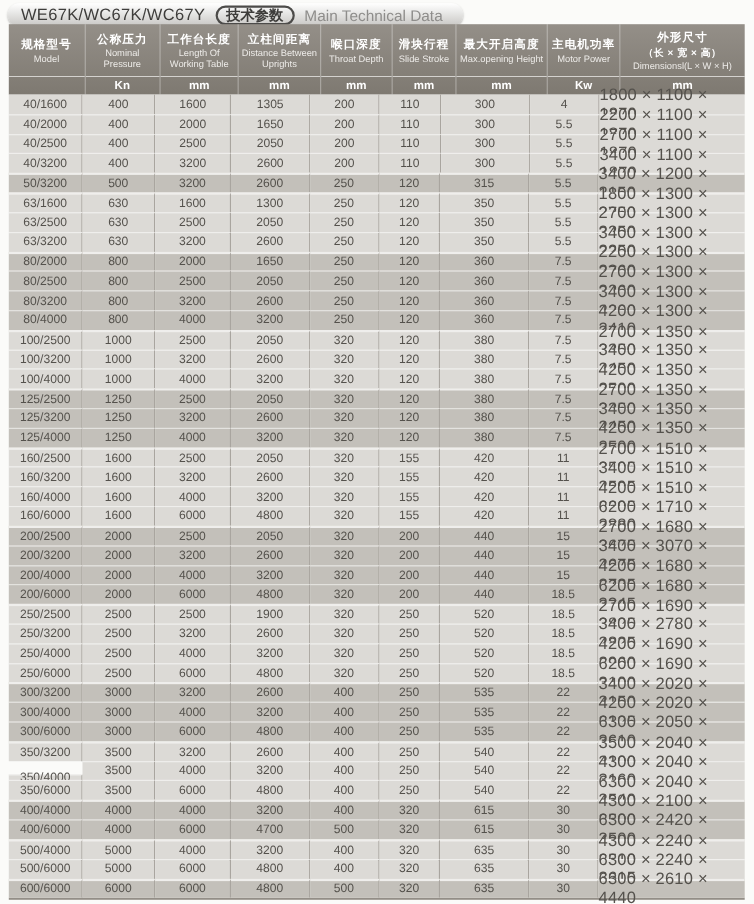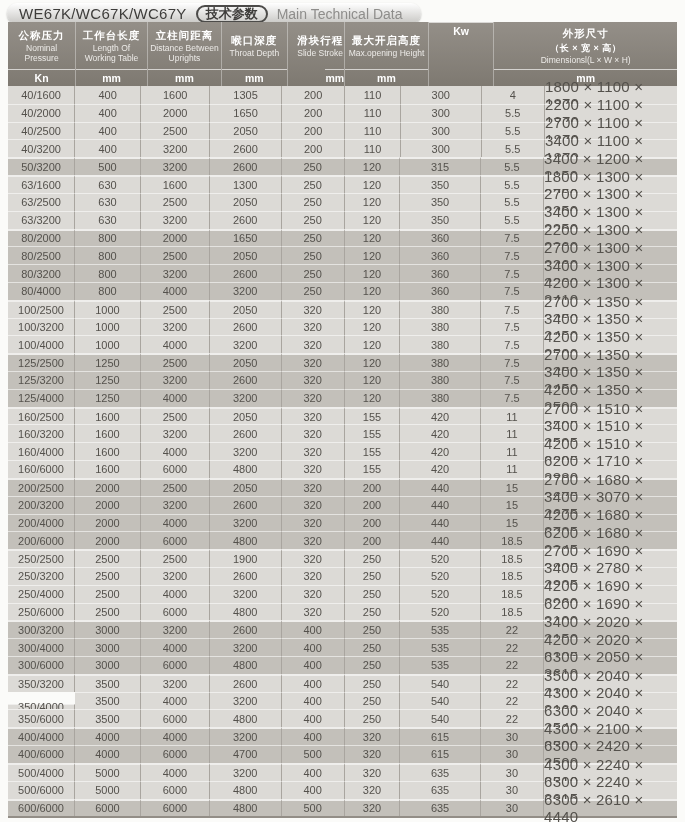--- a/index.html
+++ b/index.html
@@ -50,20 +50,27 @@
 
 <div class="page">
   <div class="title-bar">
     <span class="model-series">WE67K/WC67K/WC67Y</span>
     <span class="cn-badge">技术参数</span>
     <span class="en-label">Main Technical Data</span>
   </div>
 
   <div class="spec-table">
     <div class="thead" id="thead">
+        <div class="th" style="width: 10.4%;">
+          <div class="th-label">
+            <span class="cn">规格型号</span>
+            <span class="en">Model</span>
+          </div>
+          <div class="th-unit"></div>
+        </div>
         <div class="th" style="width: 10.2%;">
           <div class="th-label">
             <span class="cn">公称压力</span>
             <span class="en">Nominal Pressure</span>
           </div>
           <div class="th-unit">Kn</div>
         </div>
         <div class="th" style="width: 10.7%;">
           <div class="th-label">
             <span class="cn">工作台长度</span>
@@ -78,35 +85,39 @@
           </div>
           <div class="th-unit">mm</div>
         </div>
         <div class="th" style="width: 9.8%;">
           <div class="th-label">
             <span class="cn">喉口深度</span>
             <span class="en">Throat Depth</span>
           </div>
           <div class="th-unit">mm</div>
         </div>
-        <div class="th" style="width: 8.6%; align-items: flex-end;">
+        <div class="th" style="width: 8.6%;">
           <div class="th-label">
             <span class="cn">滑块行程</span>
             <span class="en">Slide Stroke</span>
           </div>
           <div class="th-unit">mm</div>
         </div>
         <div class="th" style="width: 12.5%;">
           <div class="th-label">
             <span class="cn">最大开启高度</span>
             <span class="en">Max.opening Height</span>
           </div>
           <div class="th-unit">mm</div>
         </div>
         <div class="th" style="width: 9.8%;">
+          <div class="th-label">
+            <span class="cn">主电机功率</span>
+            <span class="en">Motor Power</span>
+          </div>
           <div class="th-unit">Kw</div>
         </div>
         <div class="th" style="flex: 1 1 auto;">
           <div class="th-label">
             <span class="cn">外形尺寸</span>
             <span class="cn2">（长 × 宽 × 高）</span>
             <span class="en">Dimensionsl(L × W × H)</span>
           </div>
           <div class="th-unit">mm</div>
         </div>

